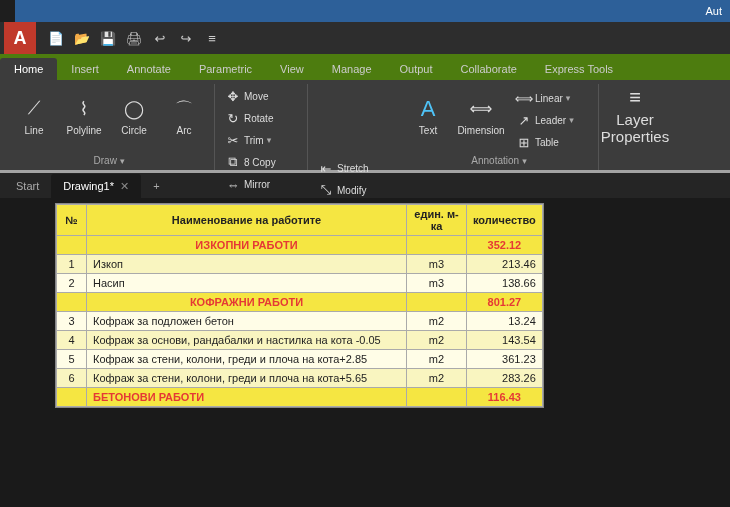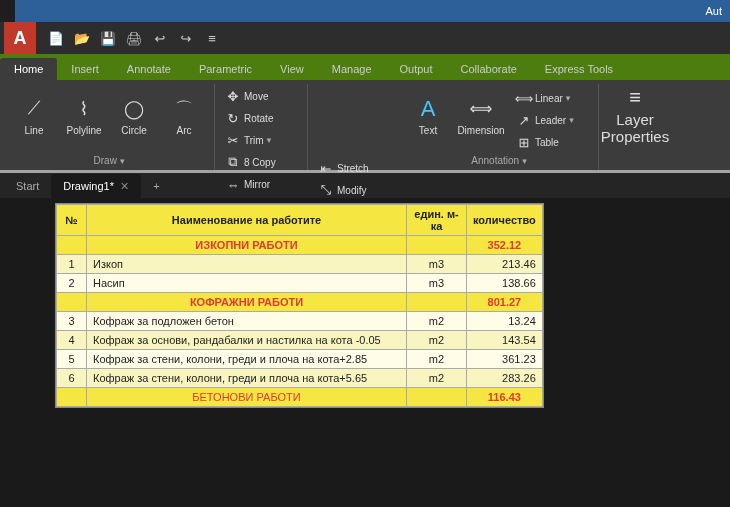--- a/index.html
+++ b/index.html
@@ -493,21 +493,21 @@
         </tr>
         <tr class="data-row">
           <td class="number-col">6</td>
           <td class="desc-col">Кофраж за стени, колони, греди и плоча на кота+5.65</td>
           <td class="unit-col">m2</td>
           <td class="qty-col">283.26</td>
         </tr>
 
         <tr class="category-row">
           <td class="number-col"></td>
-          <td class="desc-col" style="text-align:center; font-weight:normal; color:#e53935;">БЕТОНОВИ РАБОТИ</td>
+          <td class="desc-col" style="text-align:left; font-weight:bold; color:#e53935;">БЕТОНОВИ РАБОТИ</td>
           <td class="unit-col"></td>
           <td class="qty-col qty-red">116.43</td>
         </tr>
       </tbody>
     </table>
   </div>
 
 </div>
 
 </body></html>

